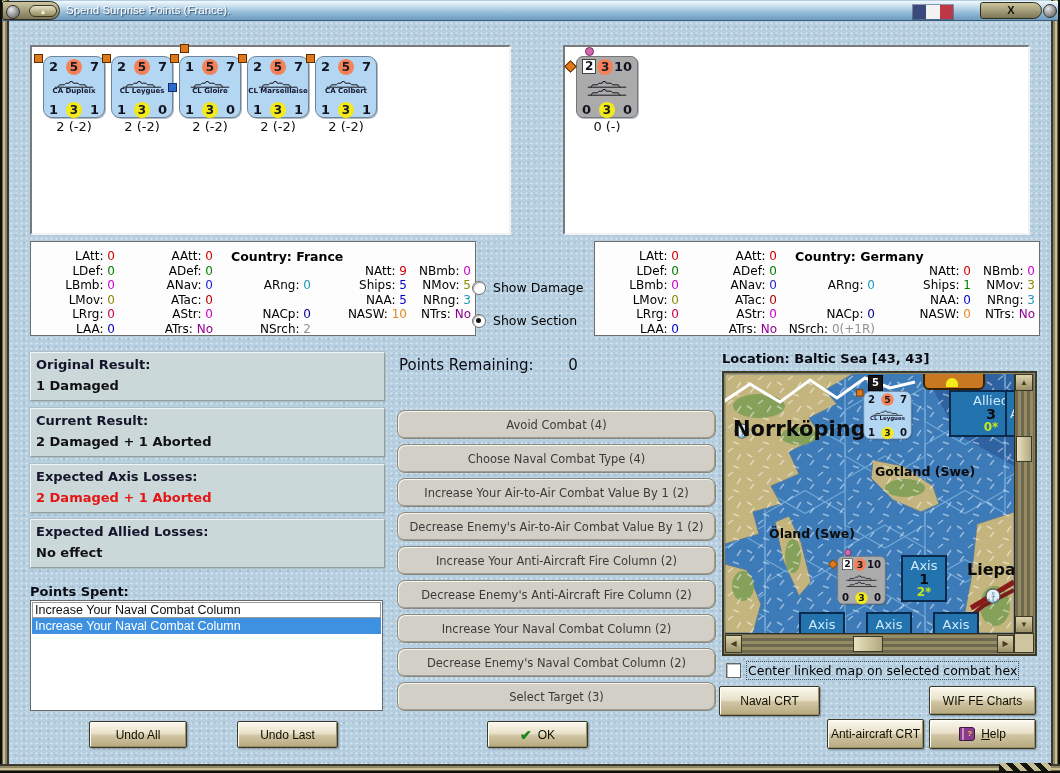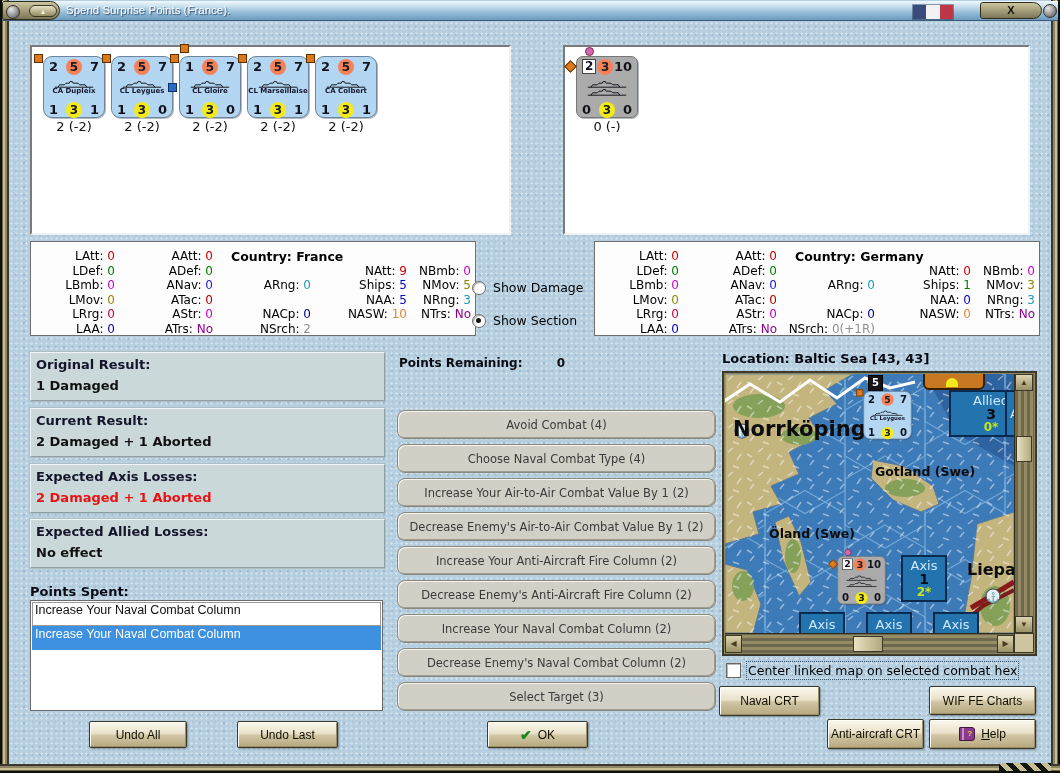--- a/index.html
+++ b/index.html
@@ -70,25 +70,25 @@
   .radio-label{font-family:"DejaVu Sans",sans-serif;font-size:12.5px;color:#000;}
   
   .rbox{position:absolute;left:30px;width:353px;height:47px;z-index:2;background:#cbd8da;border:1px solid;
        border-color:#f0f6f8 #8fa0a4 #8fa0a4 #f0f6f8;box-shadow:0 0 0 1px #aebfc3;font-family:"DejaVu Sans",sans-serif;}
   .rbox .rt{position:absolute;left:5px;top:4px;font-size:13px;font-weight:700;color:#14142a;}
   .rbox .rv{position:absolute;left:5px;top:25px;font-size:13px;font-weight:700;color:#101010;}
   .rv.red{color:#e41414;}
   
   .listbox{position:absolute;left:30px;top:600px;width:353px;height:111px;z-index:2;background:#fff;border:1px solid #6a6a6a;
        padding:1px;font-family:"Liberation Sans",sans-serif;overflow:hidden;box-sizing:border-box;}
-  .li{height:24px;font-size:12.5px;color:#101010;padding:0 3px;white-space:nowrap;line-height:16px;}
+  .li{height:16px;font-size:12.5px;color:#101010;padding:0 3px;white-space:nowrap;line-height:16px;}
   .li.first{outline:1px solid #9a9a9a;outline-offset:-1px;}
   .li.sel{background:#3d91e0;color:#fff;}
   
-  .spend-hdr{position:absolute;z-index:3;font-family:"DejaVu Sans",sans-serif;font-size:12px;font-weight:bold;color:#0a0a12;}
+  .spend-hdr{position:absolute;z-index:3;font-family:"DejaVu Sans",sans-serif;font-size:15px;font-weight:normal;color:#0a0a12;}
   .spend-btn{position:absolute;left:397px;width:317px;height:27px;z-index:3;background:#d2cfc6;border:1px solid #8a877c;
        box-shadow:inset 1px 1px 0 #f6f4ee,inset -1px -1px 0 #a09d92;border-radius:8px;
        font-family:"DejaVu Sans",sans-serif;font-size:11.5px;color:#3a3a3a;display:flex;align-items:center;justify-content:center;cursor:pointer;}
   
   .map{position:absolute;left:722px;top:371px;width:315px;height:285px;z-index:3;background:#8e8662;border:2px solid #3c3a2a;box-sizing:border-box;}
   .map-view{position:absolute;left:1px;top:1px;width:289px;height:259px;overflow:hidden;background:#3c7ab8;}
   .map-label{position:absolute;font-family:"DejaVu Sans",sans-serif;font-weight:bold;color:#0c0c0c;white-space:nowrap;}
   .mbx{position:absolute;background:#2273ae;border:2px solid #0b2b4e;display:flex;flex-direction:column;align-items:center;justify-content:center;
        line-height:1.02;font-family:"DejaVu Sans",sans-serif;box-sizing:border-box;}
   .mbx .t{font-size:13px;color:#cfe8fa;}

